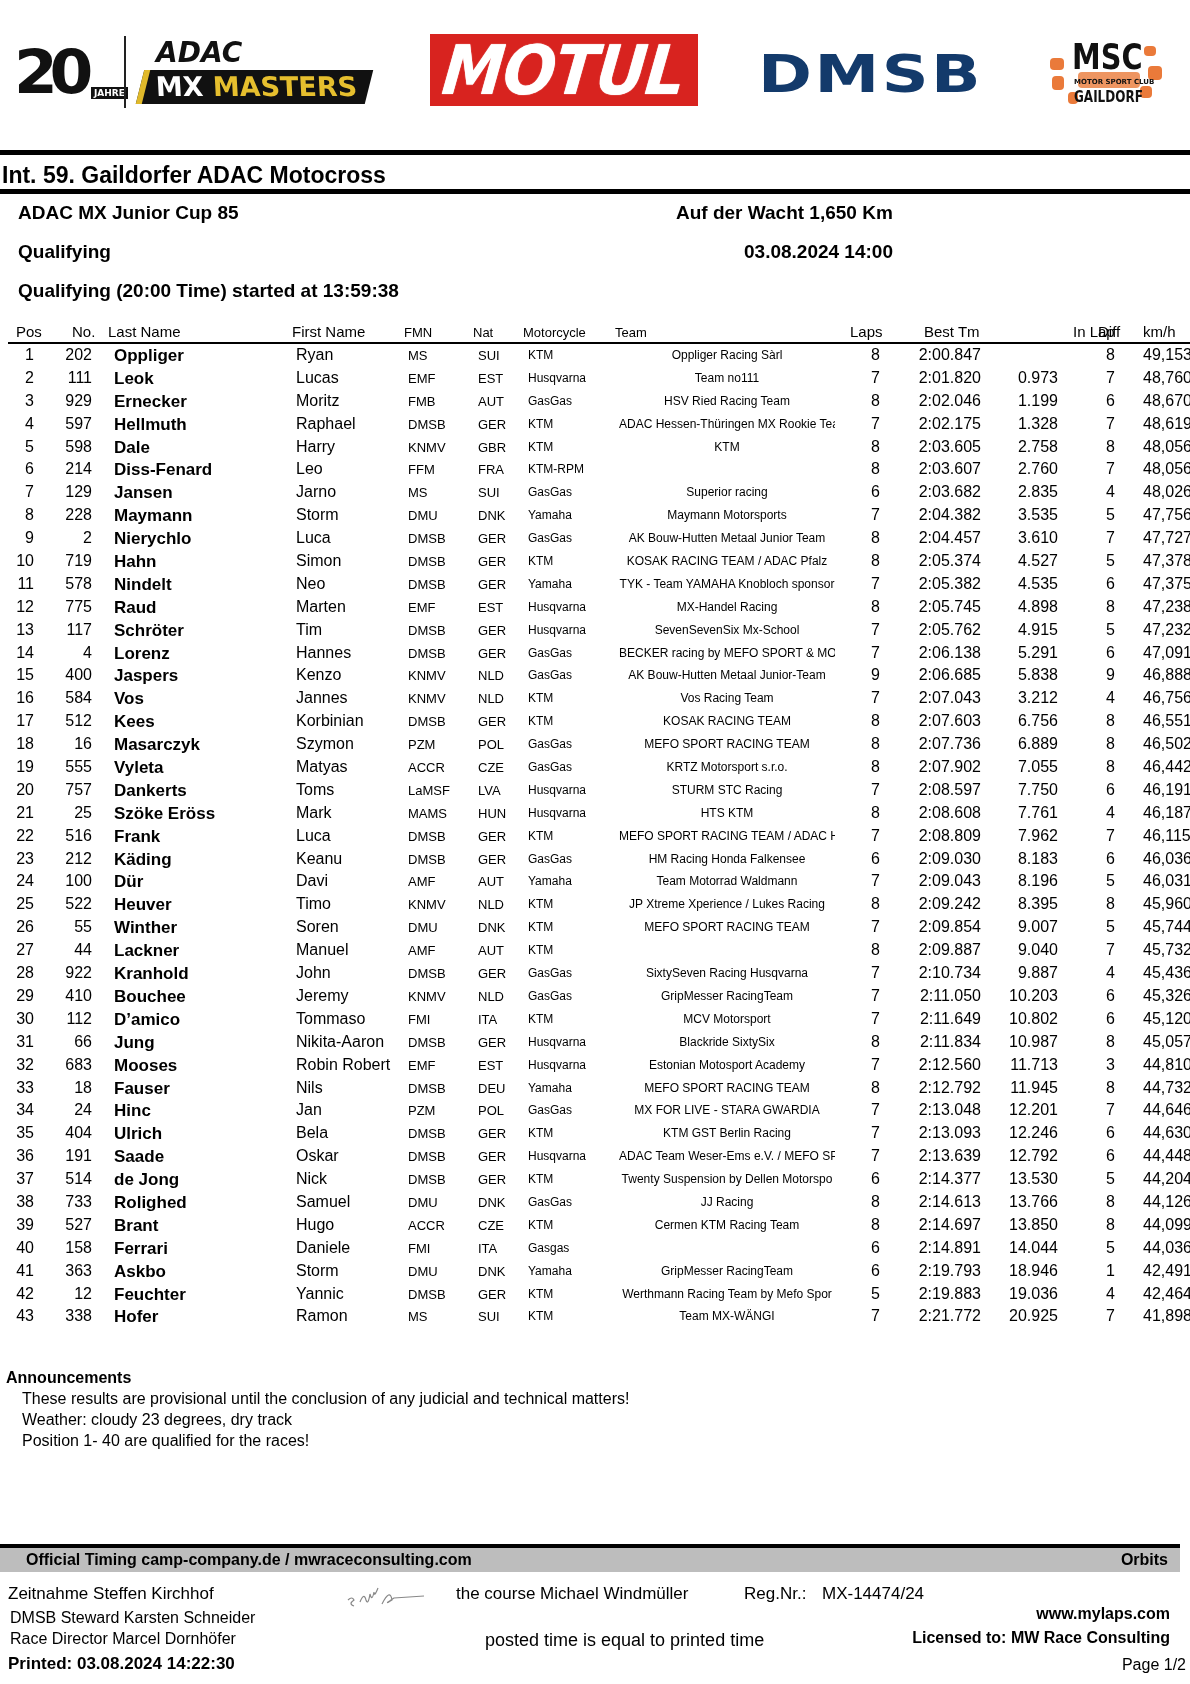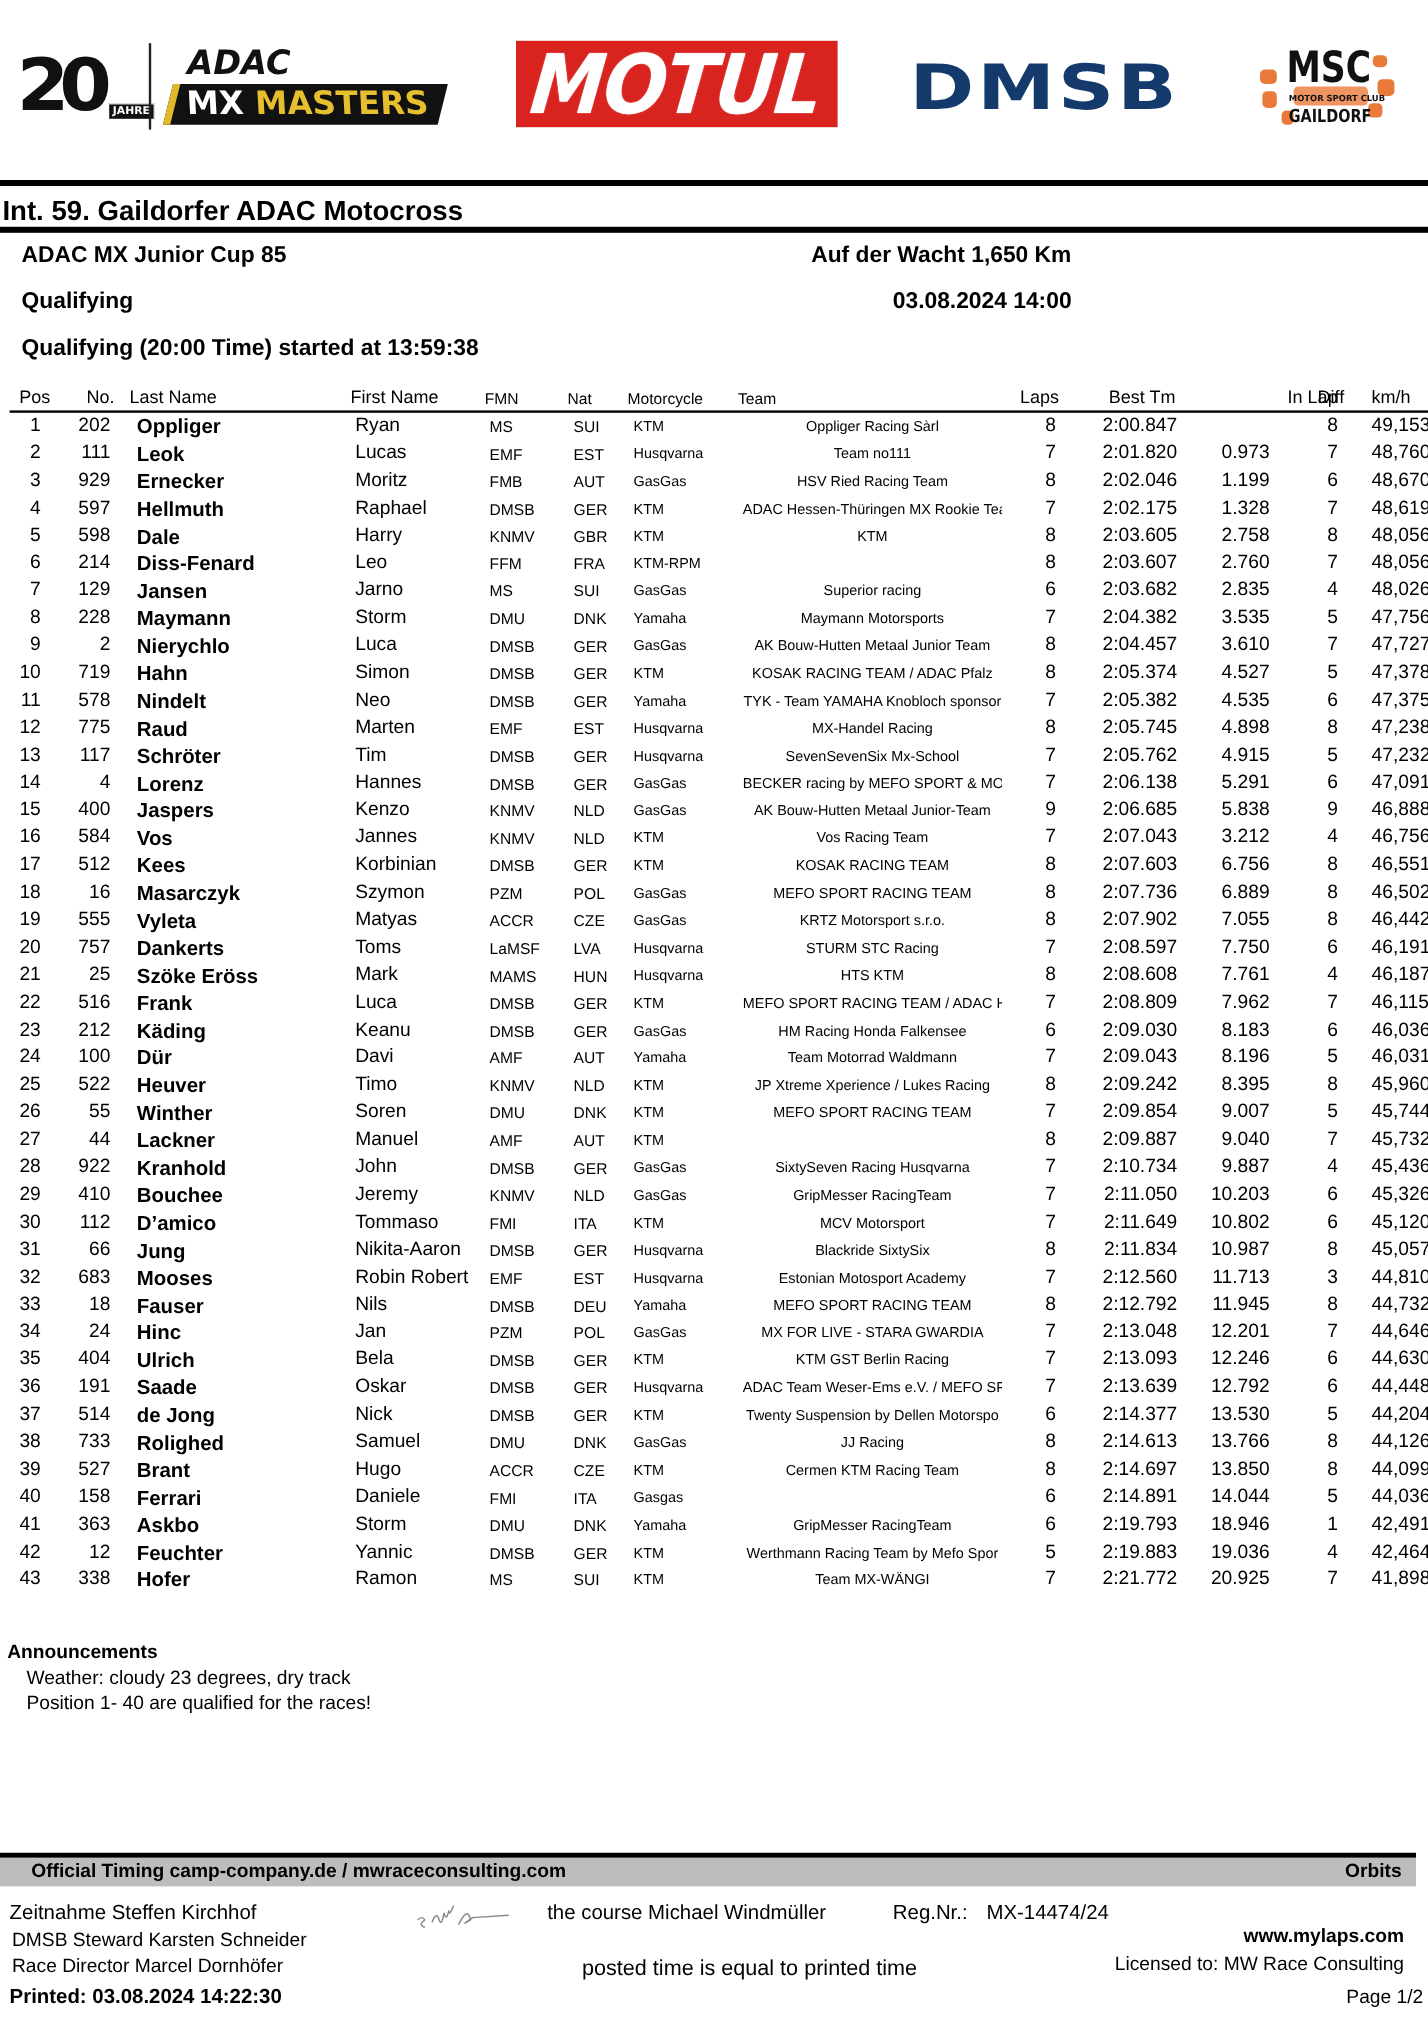--- a/index.html
+++ b/index.html
@@ -767,34 +767,35 @@
         <span class="c-best">2:21.772</span>
         <span class="c-diff">20.925</span>
         <span class="c-inlap">7</span>
         <span class="c-kmh">41,898</span>
       </div>
     </div>
 </div>
 
 <div class="ann">
   <div class="t">Announcements</div>
+  <div class="l">These results are provisional until the conclusion of any judicial and technical matters!</div>
   <div class="l">Weather: cloudy 23 degrees, dry track</div>
   <div class="l">Position 1- 40 are qualified for the races!</div>
 </div>
 
 <div class="foot-bar">
   <span style="left:26px;">Official Timing camp-company.de / mwraceconsulting.com</span>
   <span style="right:12px;">Orbits</span>
 </div>
 <div class="ft" style="left:8px;top:1584px;font-size:17px;">Zeitnahme Steffen Kirchhof</div>
 <svg class="sig" viewBox="0 0 100 26">
   <path d="M4 14 q4 -4 6 0 q-6 4 0 6 M16 16 q4 -10 6 -2 q2 6 4 -6 q2 8 4 -2 q0 6 4 -4 M38 18 q8 -16 10 -4 q-10 6 2 -2 l30 -2" fill="none" stroke="#888" stroke-width="1.2"></path>
 </svg>
 <div class="ft" style="left:456px;top:1584px;font-size:17px;">the course Michael Windmüller</div>
 <div class="ft" style="left:744px;top:1584px;font-size:17px;">Reg.Nr.:</div>
 <div class="ft" style="left:822px;top:1584px;font-size:17px;">MX-14474/24</div>
 <div class="ft" style="left:10px;top:1609px;font-size:16px;">DMSB Steward Karsten Schneider</div>
 <div class="ft" style="right:20px;top:1605px;font-size:16px;font-weight:bold;">www.mylaps.com</div>
 <div class="ft" style="left:10px;top:1630px;font-size:16px;">Race Director Marcel Dornhöfer</div>
 <div class="ft" style="left:485px;top:1630px;font-size:18px;">posted time is equal to printed time</div>
-<div class="ft" style="right:20px;top:1629px;font-size:16px;font-weight:normal;">Licensed to:  MW Race Consulting</div>
+<div class="ft" style="right:20px;top:1629px;font-size:16px;font-weight:bold;">Licensed to:  MW Race Consulting</div>
 <div class="ft" style="left:8px;top:1654px;font-size:17px;font-weight:bold;">Printed: 03.08.2024 14:22:30</div>
 <div class="ft" style="right:4px;top:1656px;font-size:16px;">Page 1/2</div>
 
 </body></html>

